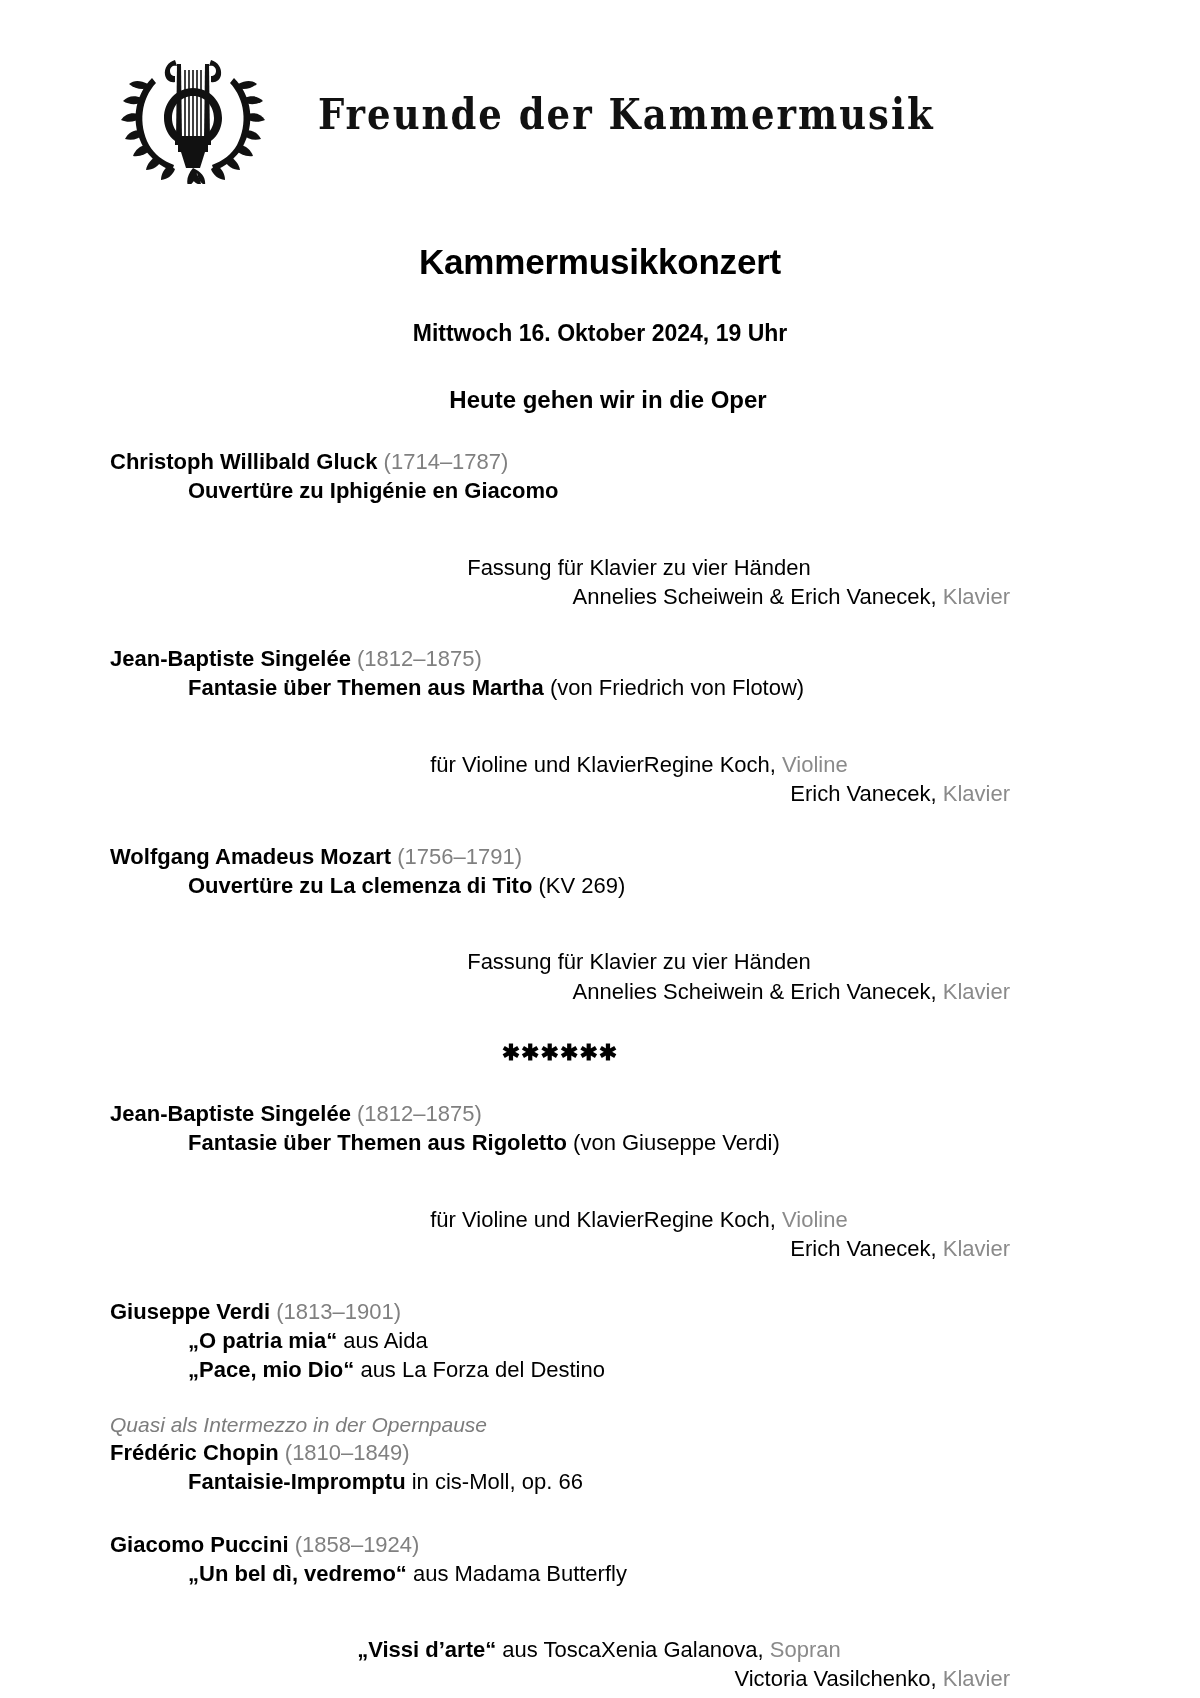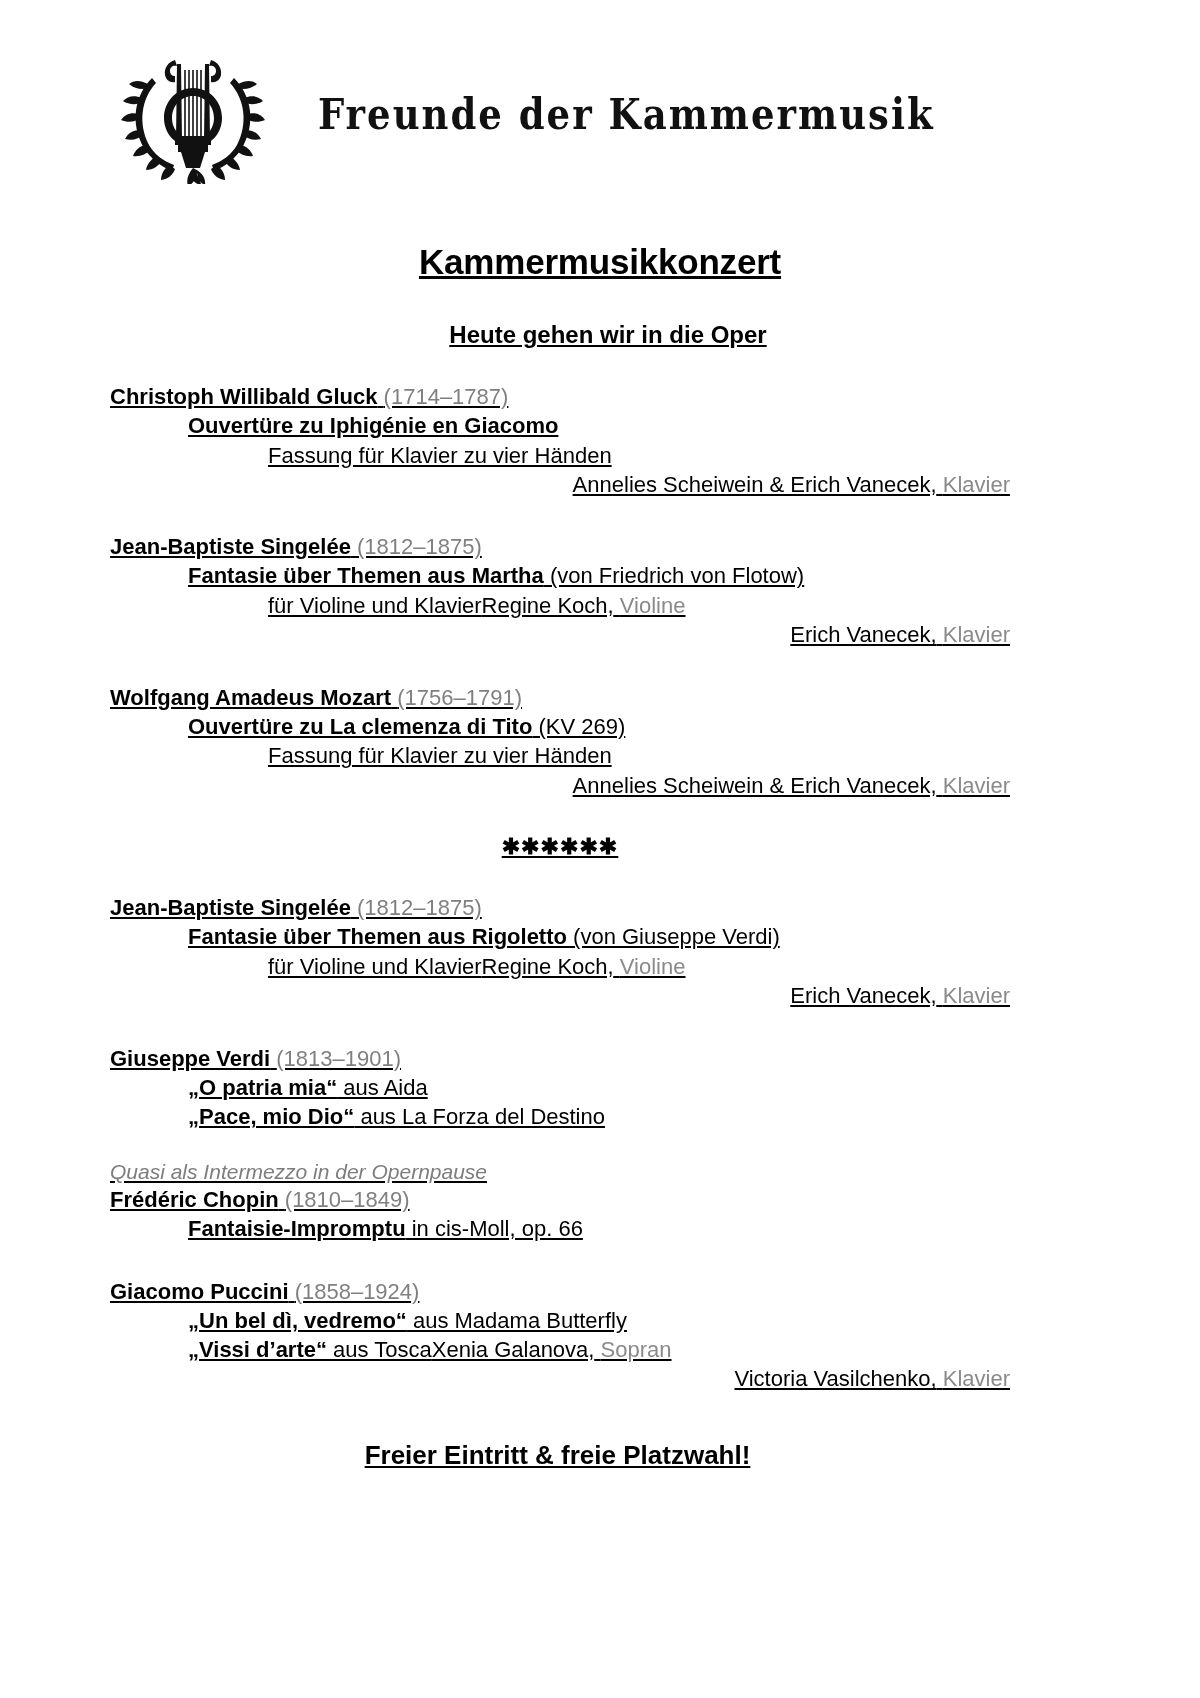--- a/index.html
+++ b/index.html
@@ -14,21 +14,20 @@
     color: #000000;
     position: relative;
     overflow: hidden;
   }
   .page {
     width: 1200px;
     height: 1636px;
     box-sizing: border-box;
     padding: 0;
     position: relative;
-    text-decoration: underline;
   }
 
   
   .masthead {
     position: relative;
     height: 190px;
     padding-top: 42px;
     box-sizing: border-box;
   }
   .logo {
@@ -97,24 +96,25 @@
     font-size: 22px;
     line-height: 1.34;
     margin-left: 78px;
   }
   .work .title { font-weight: 700; }
   .work .extra { font-weight: 400; }
 
   
   .line-row {
     display: flex;
-    justify-content: flex-start;
+    justify-content: center;
     align-items: baseline;
     font-size: 22px;
     line-height: 1.34;
+    margin-top: 47px;
   }
   .subtitle {
     font-weight: 400;
     margin-left: 158px;
     white-space: nowrap;
   }
   .performer {
     font-size: 22px;
     line-height: 1.34;
     text-align: right;
@@ -206,20 +206,21 @@
           <path d="M75 124 C70 130 68 136 70 142 C75 140 78 135 79 129 C80 135 83 140 87 141 C88 134 84 128 75 124 Z"></path>
           <path d="M75 126 C80 131 83 136 83 141 C77 140 73 135 72 130 Z"></path>
         </g>
       </svg>
     </div>
     <div class="masthead-title">Freunde der Kammermusik</div>
   </div>
 
   <div class="headblock">
     <div class="concert-title">Kammermusikkonzert</div>
+    <div class="concert-date">Mittwoch 16. Oktober 2024, 19 Uhr</div>
     <div class="section-heading">Heute gehen wir in die Oper</div>
   </div>
 
   <div class="program">
 
     <div class="entry">
       <div class="composer">
         <span class="name">Christoph Willibald Gluck</span><span>&nbsp;</span><span class="years">(1714–1787)</span>
       </div>
       <div class="work">

